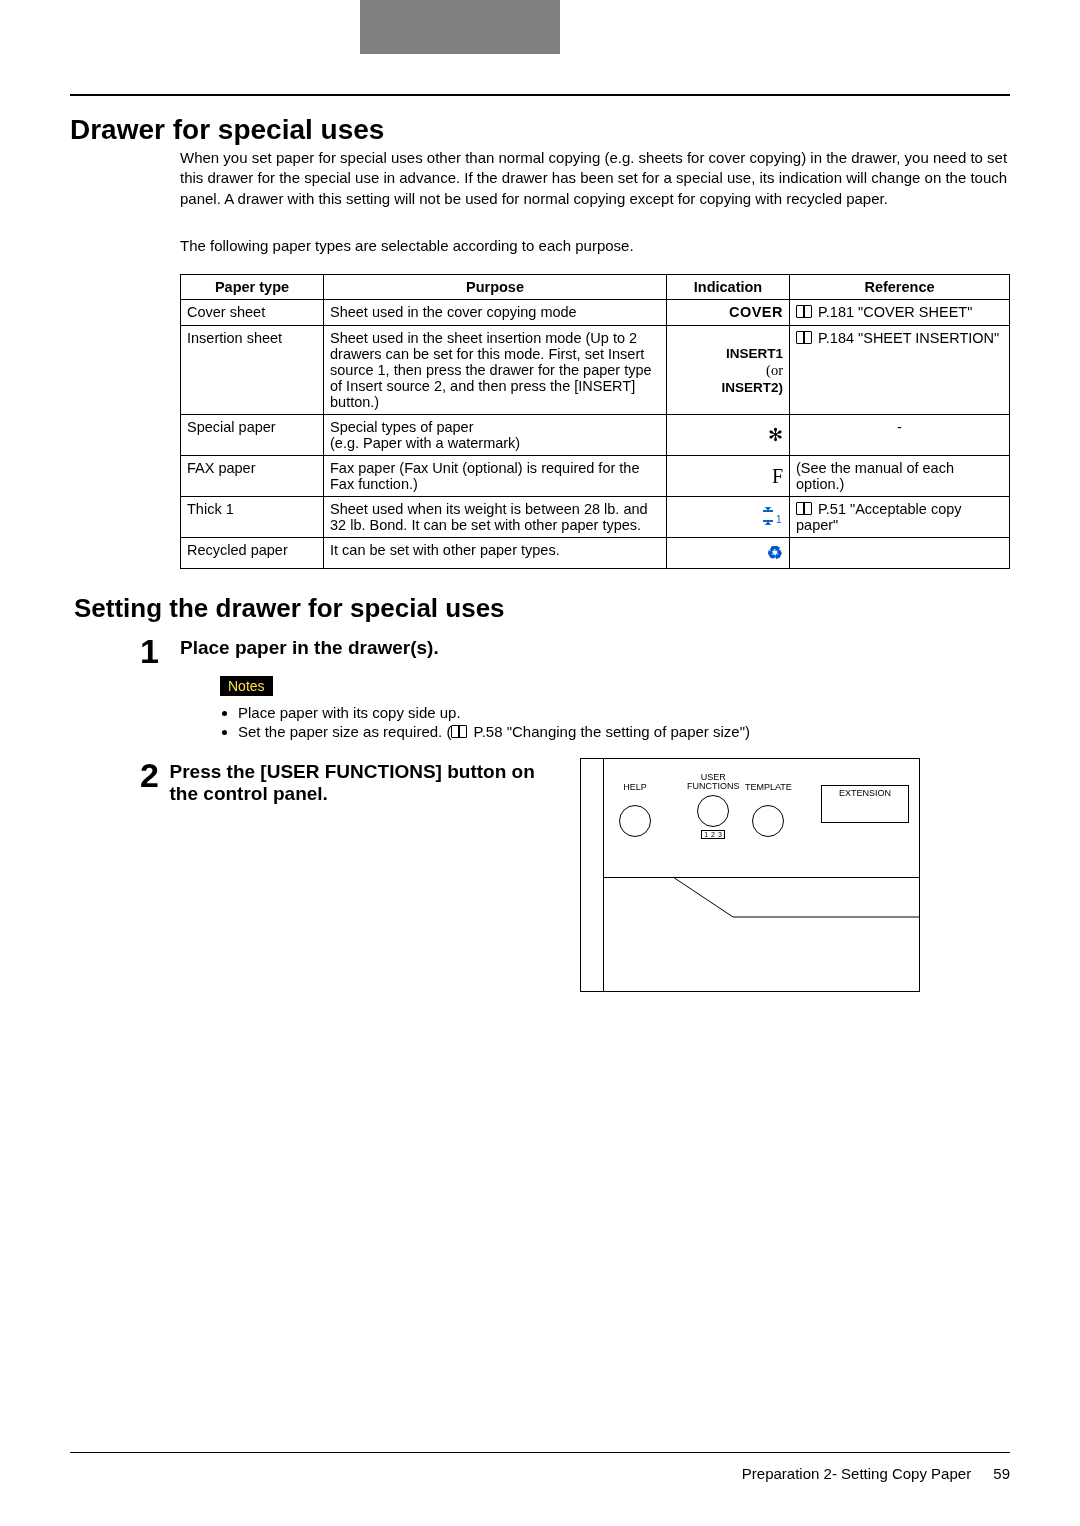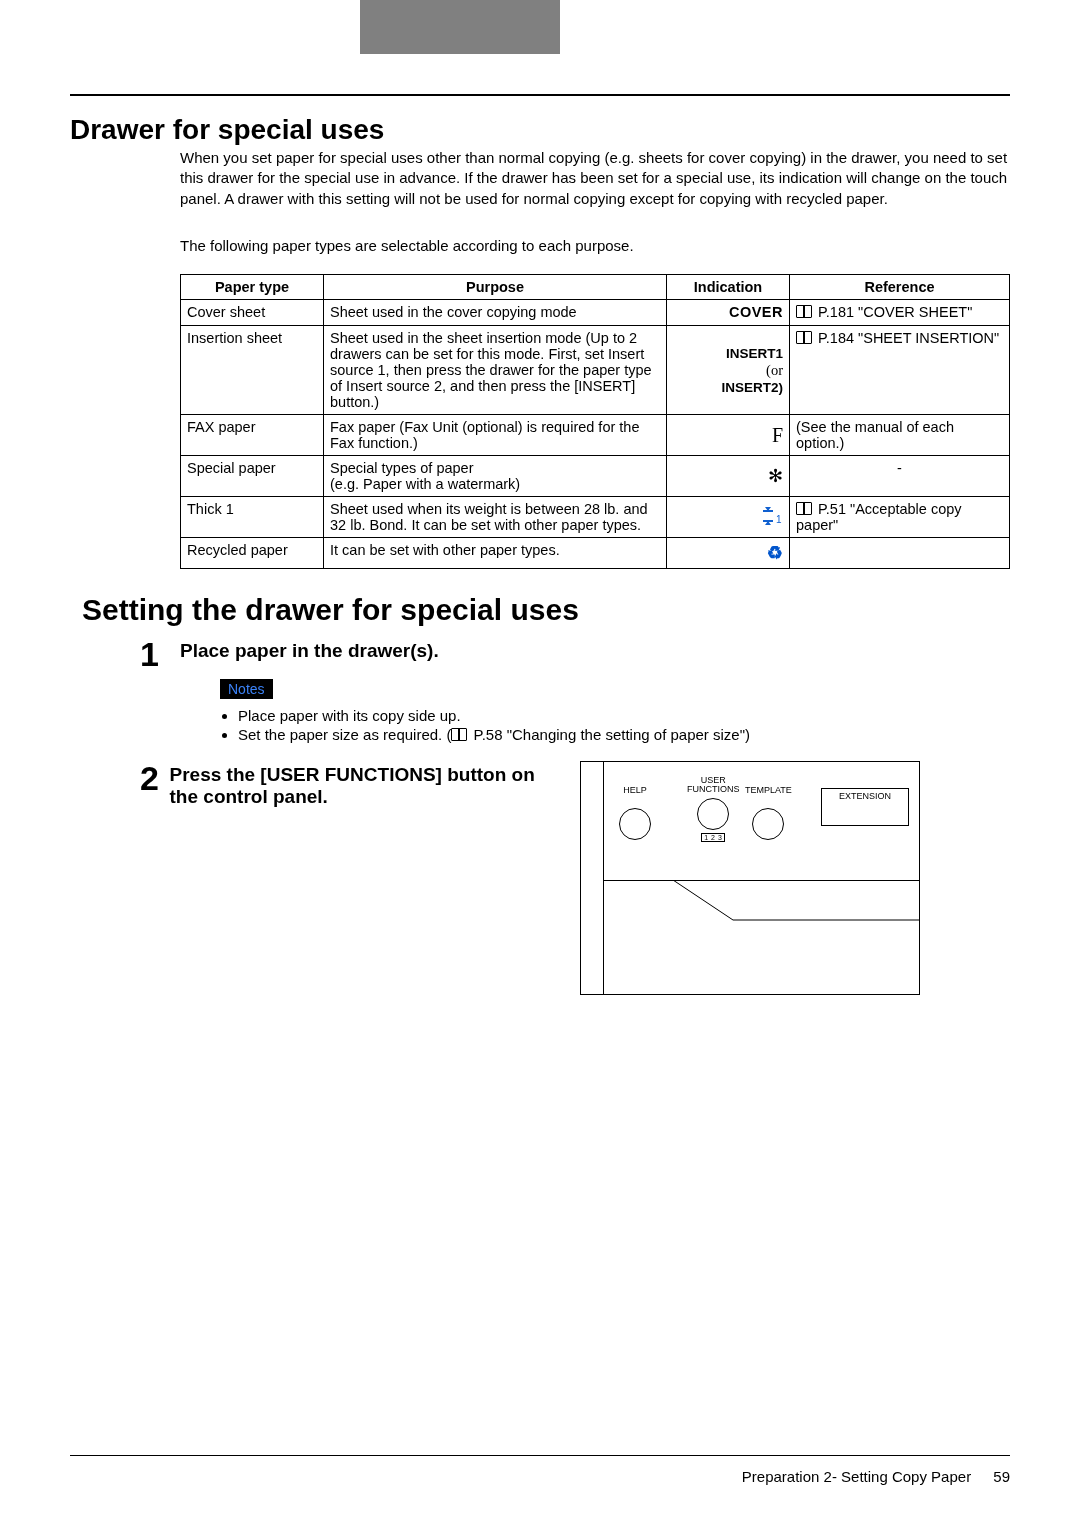--- a/index.html
+++ b/index.html
@@ -29,23 +29,23 @@
     border: none;
     border-top: 1px solid #000;
     margin: 460px 0 12px 0;
   }
   h1.title {
     font-size: 28px;
     font-weight: bold;
     margin: 0 0 0 0;
   }
   h2.subhead {
-    font-size: 30px;
-    font-weight: bold;
-    margin: 24px 0 10px 12px;
+    font-size: 26px;
+    font-weight: bold;
+    margin: 24px 0 10px 4px;
   }
   .intro, .body-text {
     margin-left: 110px;
     line-height: 1.35;
   }
   .intro { margin-top: 2px; margin-bottom: 27px; }
   .body-text { margin-bottom: 18px; }
   table {
     border-collapse: collapse;
     margin-left: 110px;
@@ -86,21 +86,21 @@
     font-weight: bold;
     margin-top: 3px;
   }
   .step-content {
     margin-left: 150px;
     margin-top: 8px;
   }
   .notes-badge {
     display: inline-block;
     background: #000;
-    color: #3b82f6;
+    color: #fde047;
     padding: 2px 8px;
     font-size: 14px;
     margin-bottom: 8px;
   }
   ul.bullets {
     margin: 0 0 18px 0;
     padding-left: 18px;
   }
   ul.bullets li {
     margin-bottom: 2px;
@@ -223,31 +223,31 @@
       <td>Insertion sheet</td>
       <td>Sheet used in the sheet insertion mode (Up to 2 drawers can be set for this mode. First, set Insert source 1, then press the drawer for the paper type of Insert source 2, and then press the [INSERT] button.)</td>
       <td class="indic">
         <span class="insert-ind">INSERT1</span><br>
         <span>(or</span><br>
         <span class="insert-ind">INSERT2)</span>
       </td>
       <td><span class="book-icon"></span><span> P.184 "SHEET INSERTION"</span></td>
     </tr>
     <tr>
-      <td>FAX paper</td>
-      <td>Fax paper (Fax Unit (optional) is required for the Fax function.)</td>
-      <td class="indic" style="font-size:20px">F</td>
-      <td>(See the manual of each option.)</td>
-    </tr>
-    <tr>
       <td>Special paper</td>
       <td style="white-space:pre-line">Special types of paper
 (e.g. Paper with a watermark)</td>
       <td class="indic snow-ind">✻</td>
       <td style="text-align:center">-</td>
+    </tr>
+    <tr>
+      <td>FAX paper</td>
+      <td>Fax paper (Fax Unit (optional) is required for the Fax function.)</td>
+      <td class="indic" style="font-size:20px">F</td>
+      <td>(See the manual of each option.)</td>
     </tr>
     <tr>
       <td>Thick 1</td>
       <td>Sheet used when its weight is between 28 lb. and 32 lb. Bond. It can be set with other paper types.</td>
       <td class="indic thick-ind">
         <svg width="24" height="20">
               <g stroke="#1060d0" stroke-width="2" fill="none">
                 <path d="M4 4 L14 4"></path>
                 <path d="M6 0 L9 4 L12 0" fill="#1060d0" stroke="none"></path>
                 <path d="M4 14 L14 14"></path>

